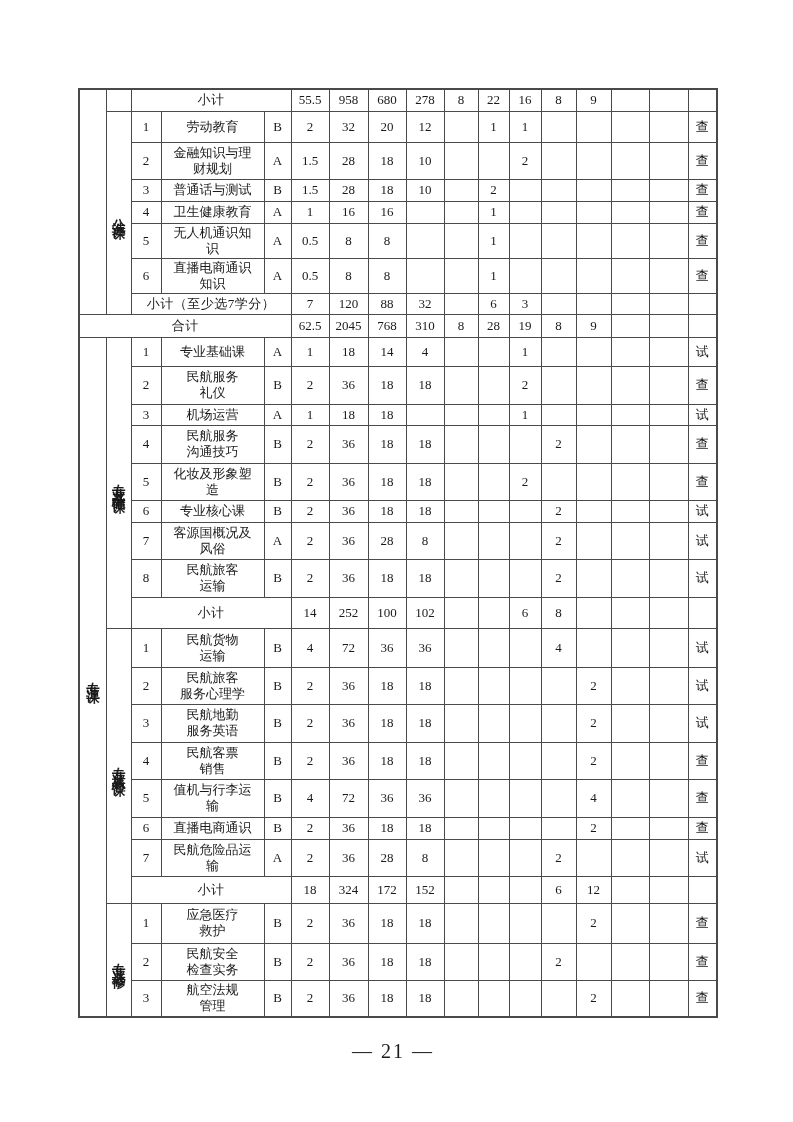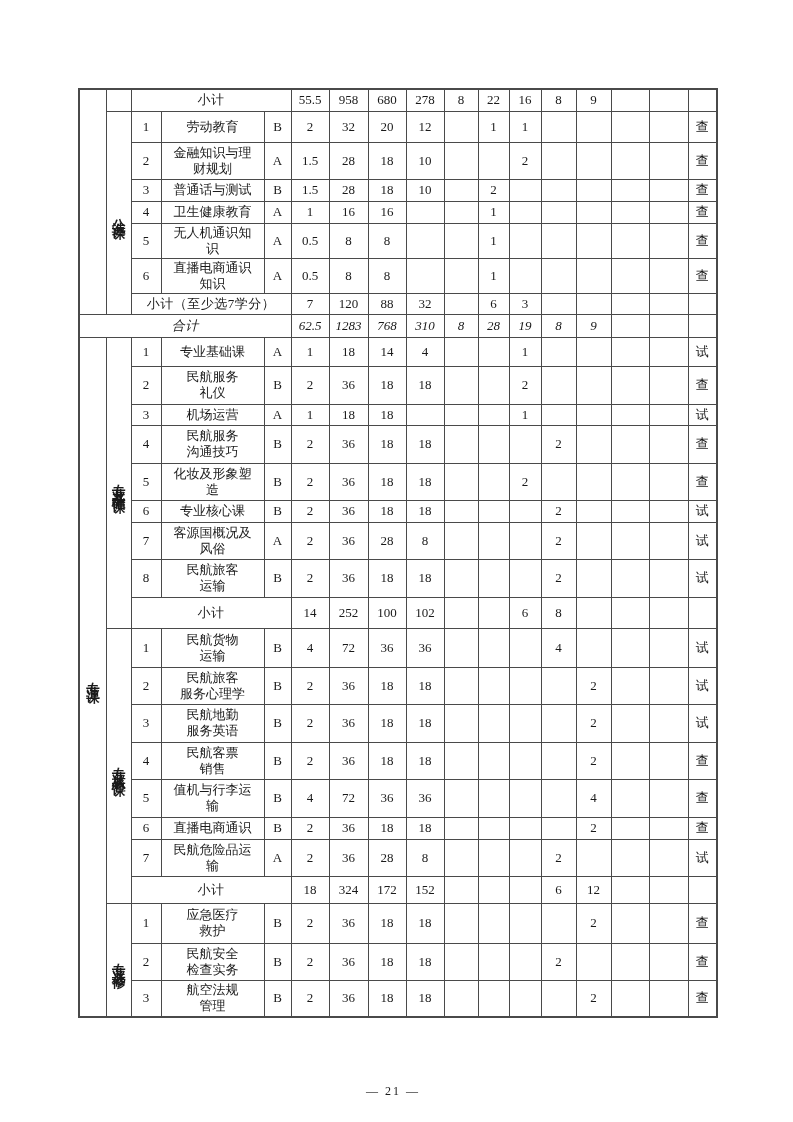--- a/index.html
+++ b/index.html
@@ -48,24 +48,23 @@
   .c1{width:27px}.c2{width:25px}.c3{width:30px}.c4{width:103px}.c5{width:27px}
   .c6{width:38px}.c7{width:39px}.c8{width:38px}.c9{width:38px}.c10{width:34px}
   .c11{width:31px}.c12{width:32px}.c13{width:35px}.c14{width:35px}.c15{width:38px}
   .c16{width:39px}.c17{width:29px}
   .pageno {
     position: absolute;
     left: 0;
     top: 1040px;
     width: 100%;
     text-align: center;
-    font-size: 12px;
+    font-size: 20px;
     letter-spacing: 2px;
     color: #1a1a1a;
-    margin-top: 44px;
   }
 </style>
 </head>
 <body>
 
 <div class="page">
   <table class="schedule">
     <colgroup>
       <col class="c1">
         <col class="c2">
@@ -219,24 +218,24 @@
           <td>32</td>
           <td></td>
           <td>6</td>
           <td>3</td>
           <td></td>
           <td></td>
           <td></td>
           <td></td>
           <td class="ex"></td>
         </tr>
-        <tr style="height: 23px; font-style: italic;">
+        <tr style="height: 23px;">
           <td colspan="5" class="sub">合计</td>
           <td>62.5</td>
-          <td>1283</td>
+          <td>2045</td>
           <td>768</td>
           <td>310</td>
           <td>8</td>
           <td>28</td>
           <td>19</td>
           <td>8</td>
           <td>9</td>
           <td></td>
           <td></td>
           <td class="ex"></td>

